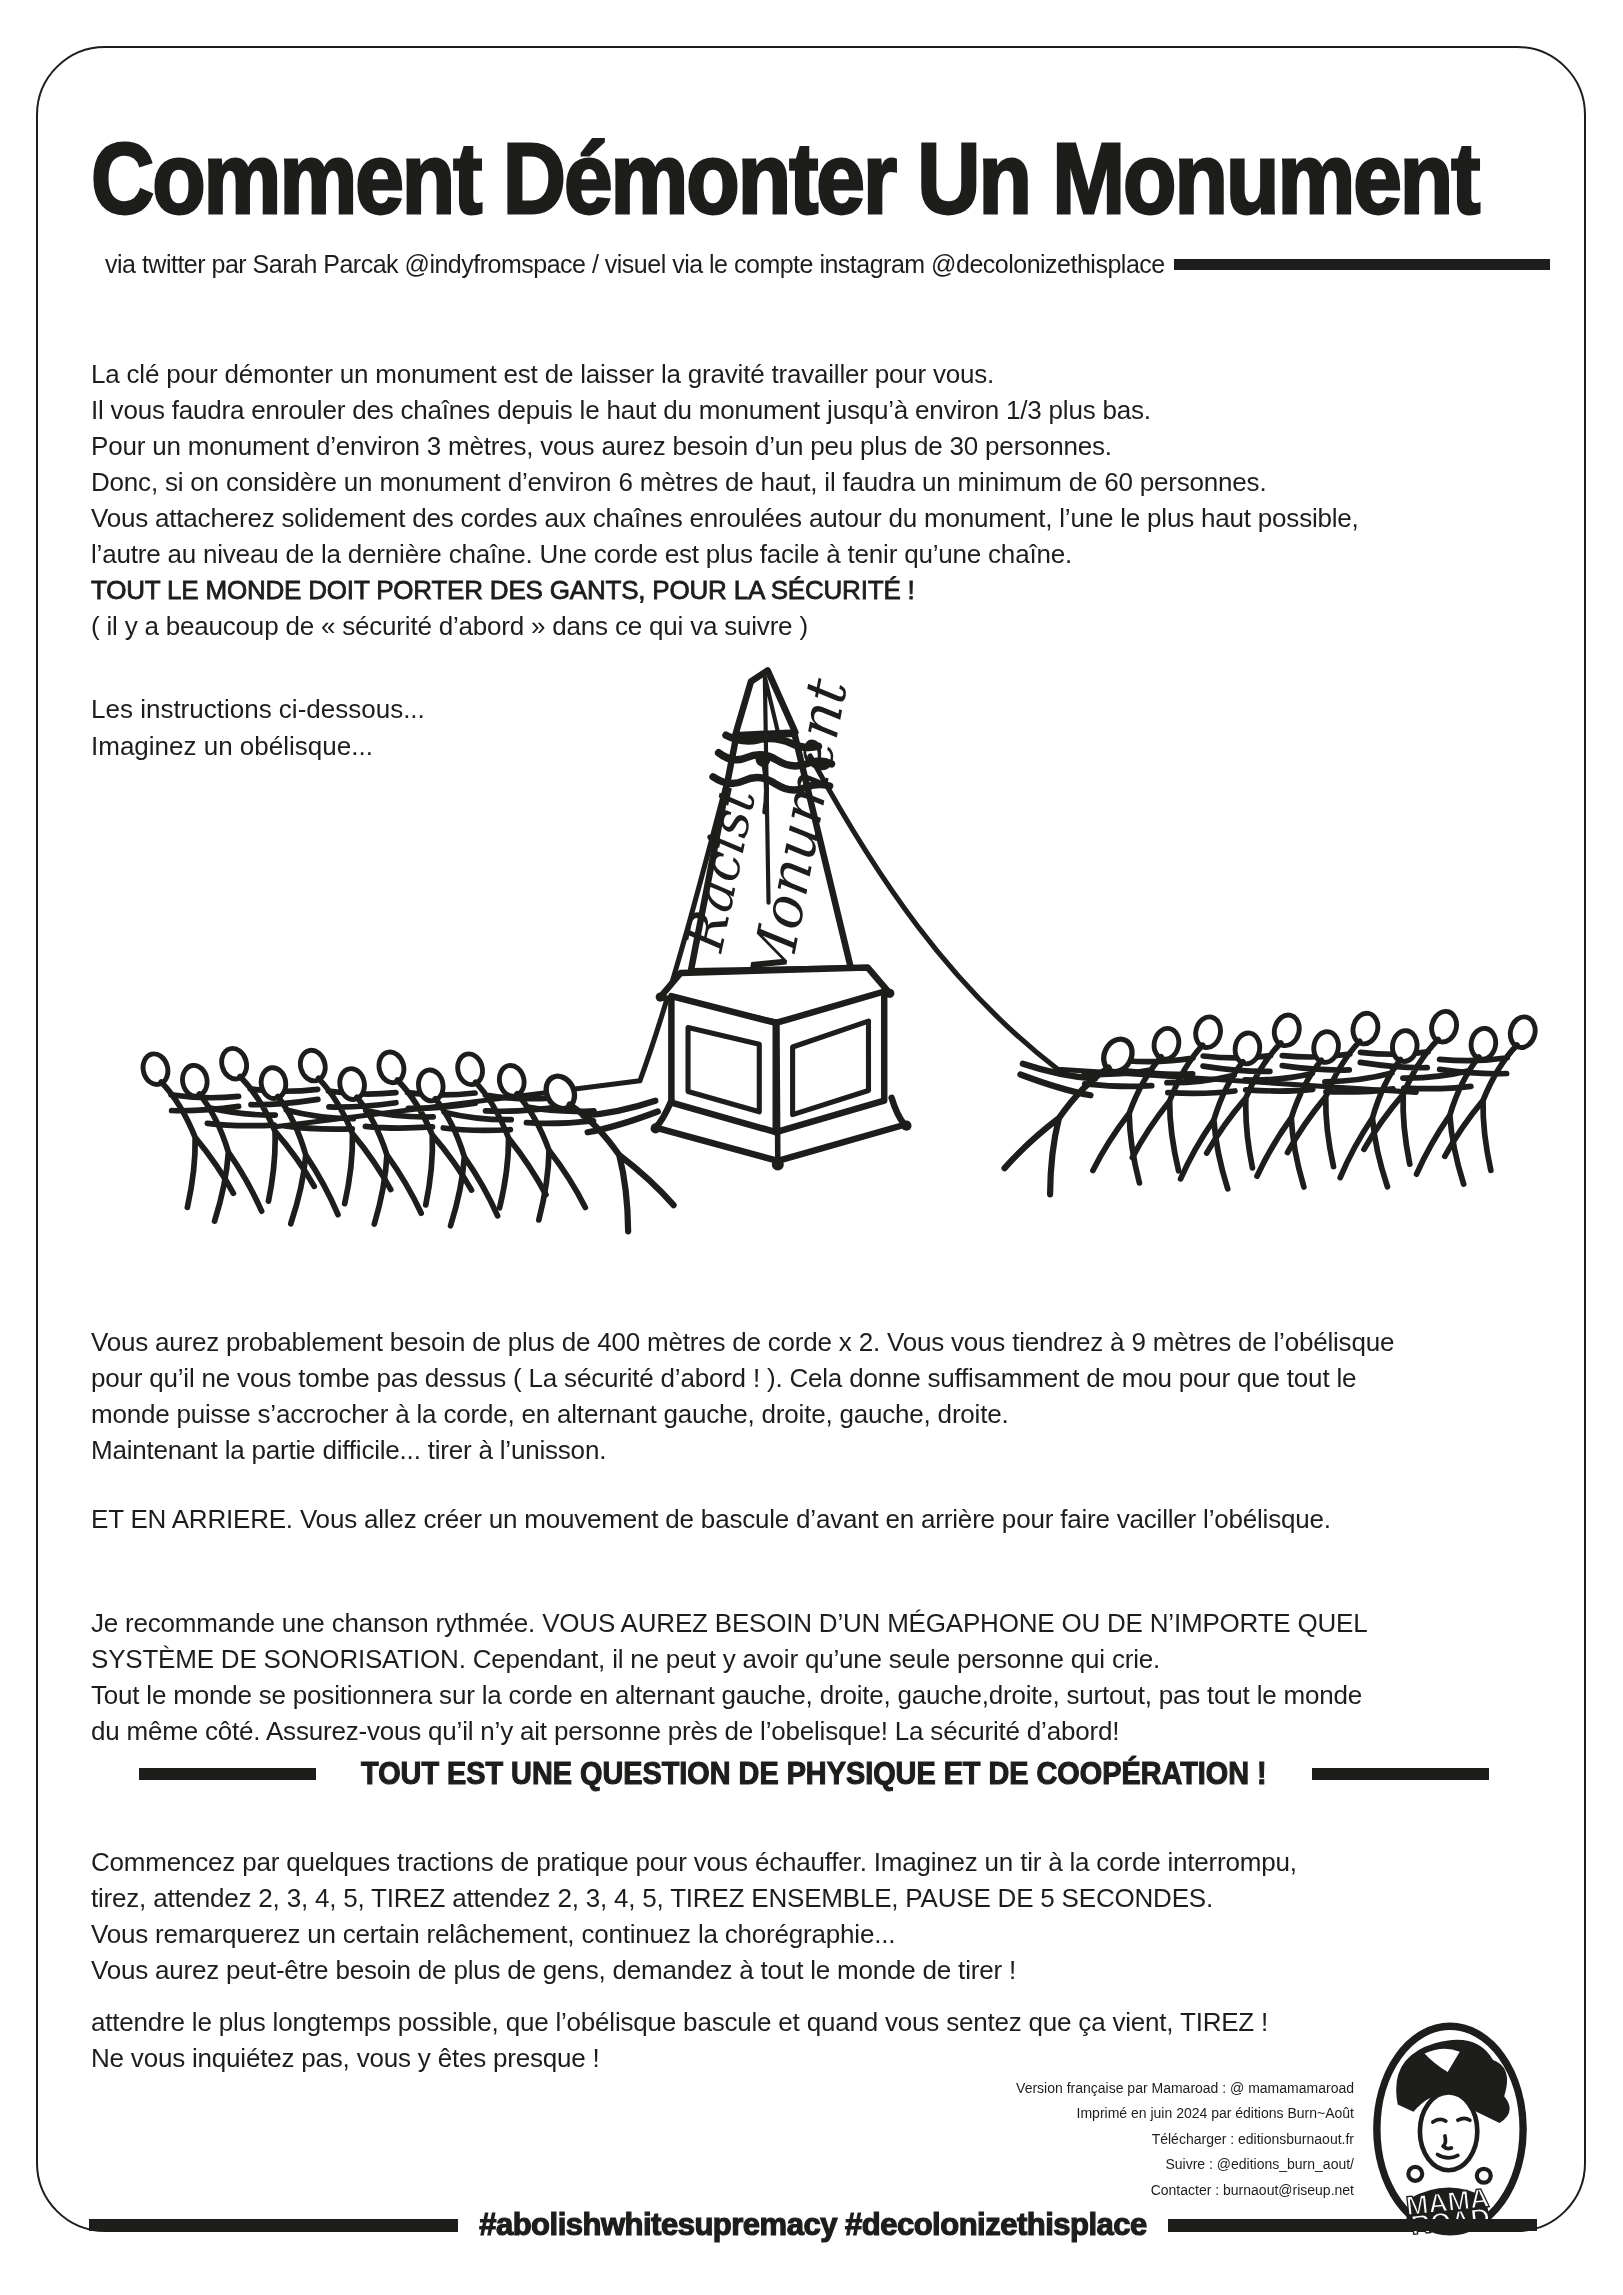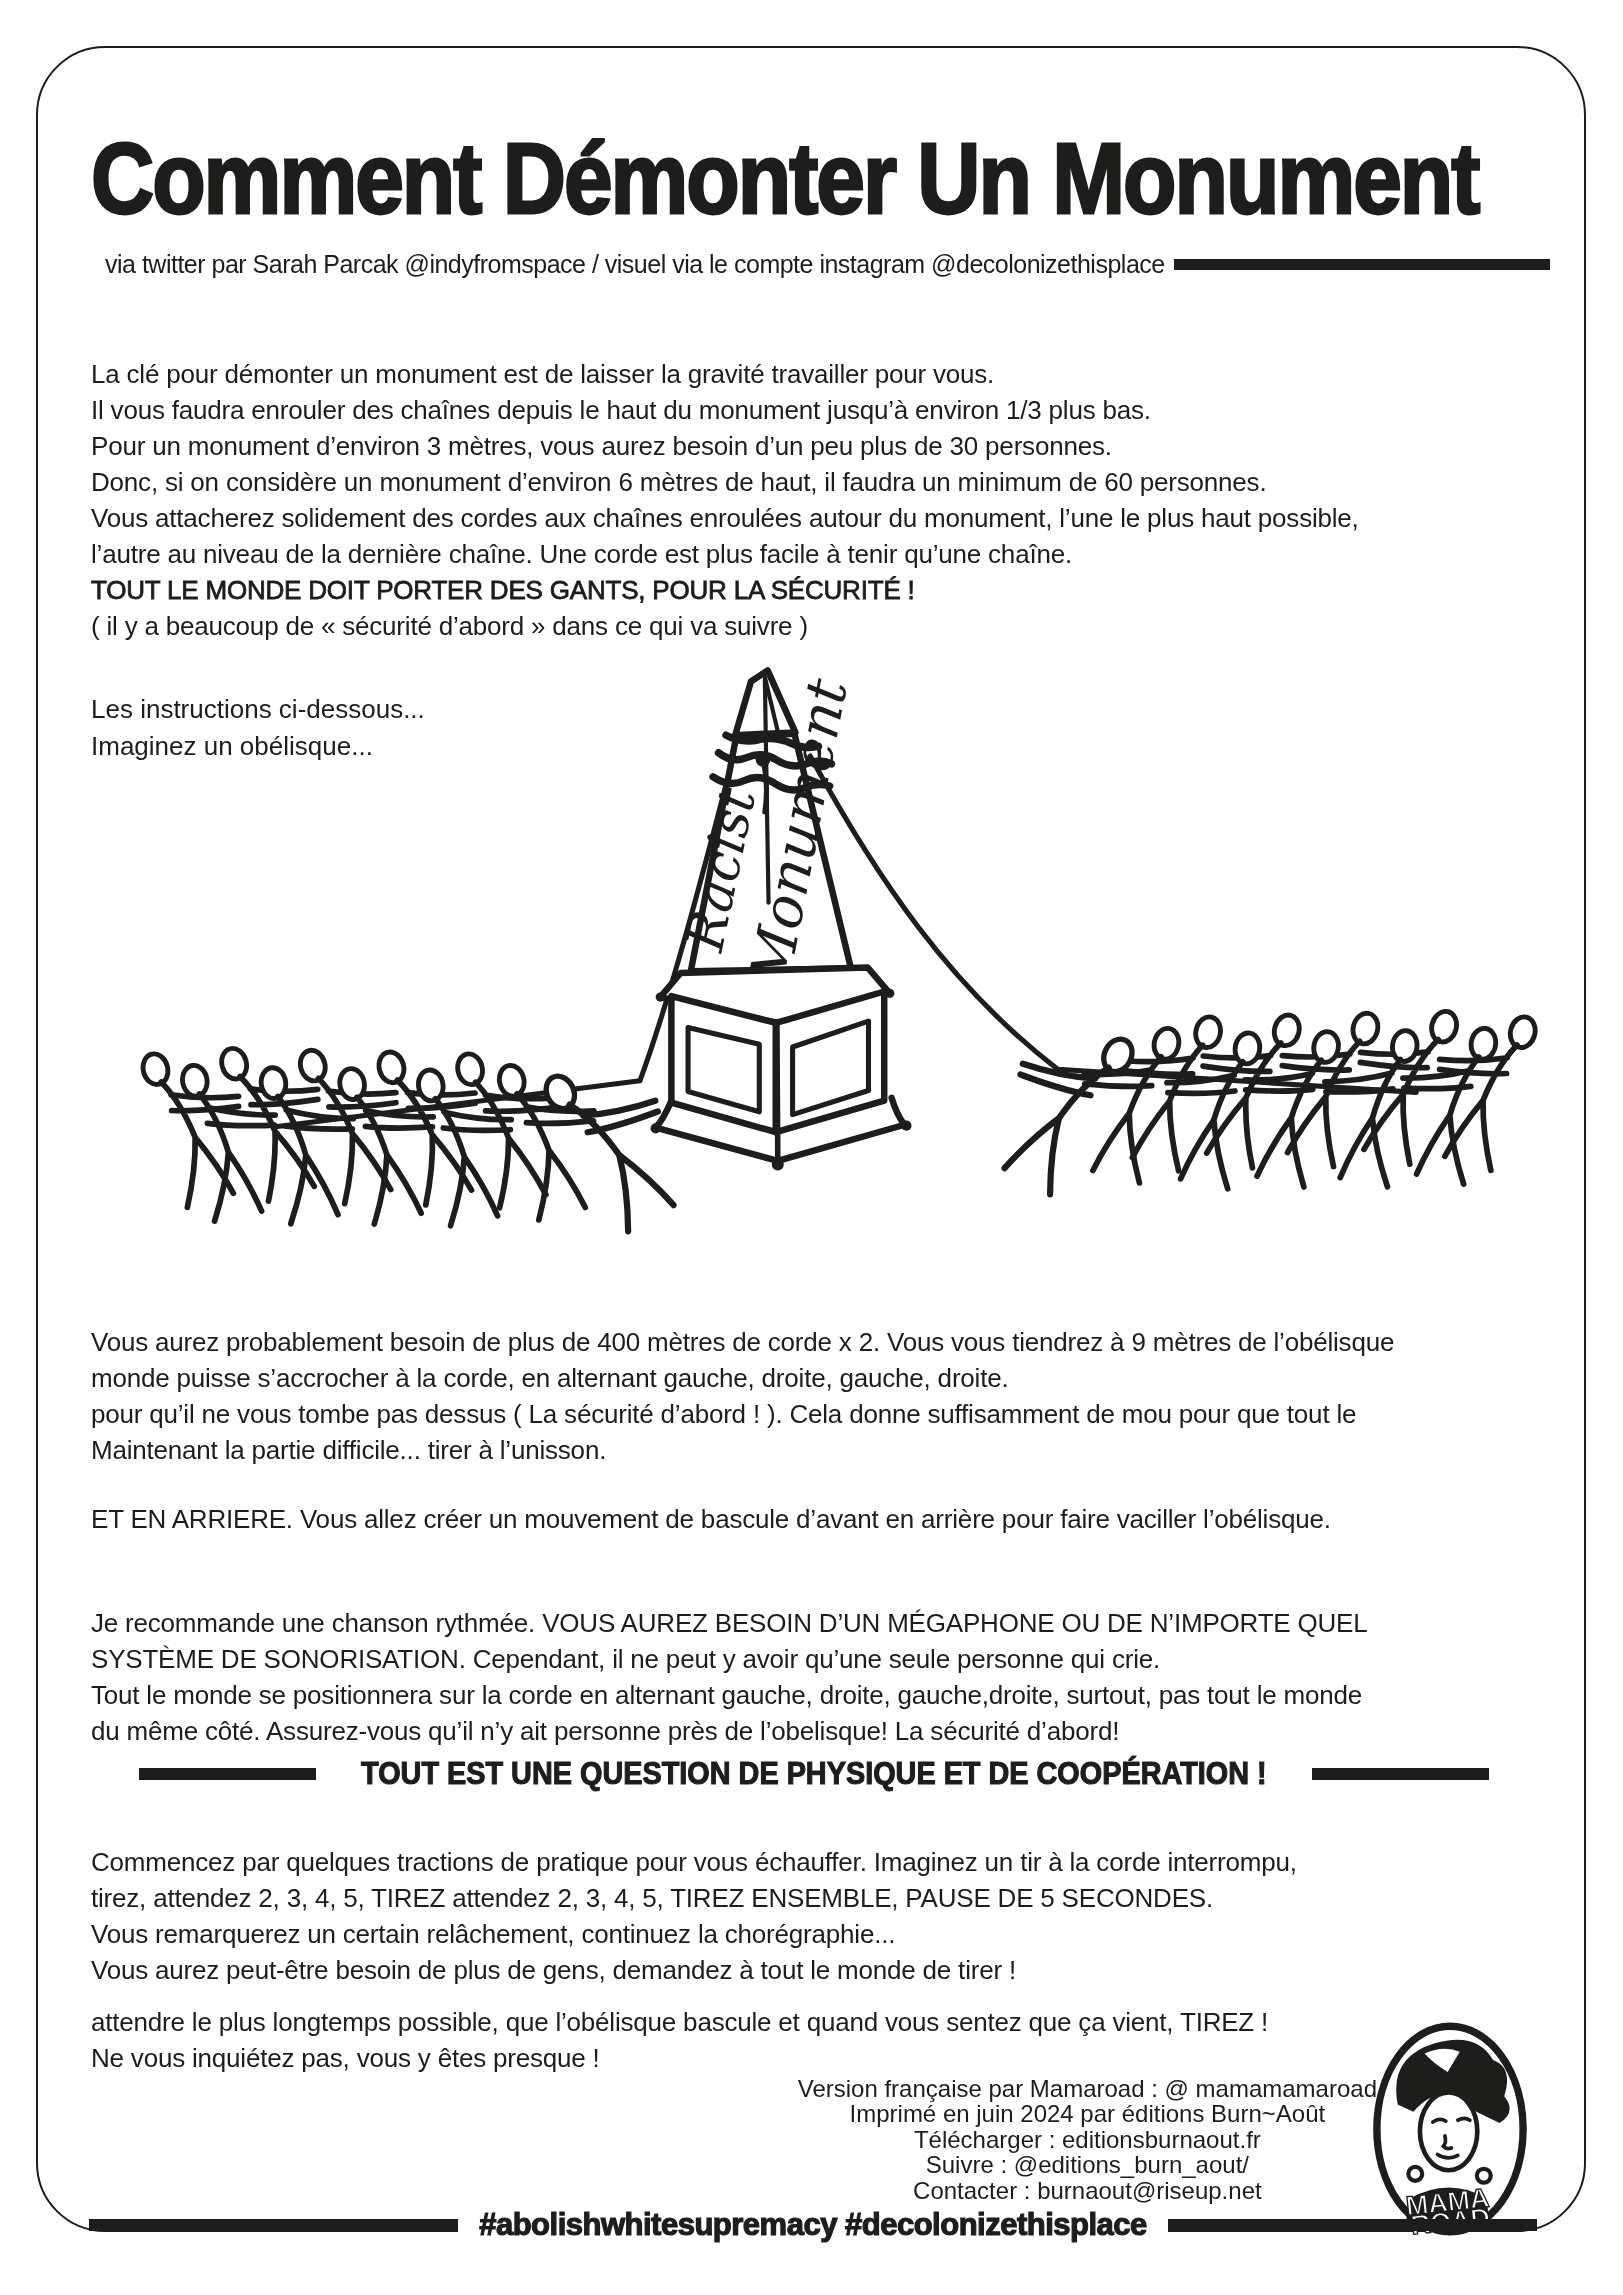--- a/index.html
+++ b/index.html
@@ -16,21 +16,21 @@
   .blk{position:absolute;left:91px;right:56px;font-size:26px;line-height:36px;
        letter-spacing:-0.2px;white-space:nowrap}
   .line{height:36px}
   .b{font-weight:normal;-webkit-text-stroke:0.8px #1d1d1b}
   .figwrap{position:absolute;left:56px;top:662px;width:1513px;height:597px}
   .figcap{position:absolute;left:91px;top:691px;font-size:26px;line-height:37px;white-space:nowrap}
   .divider{position:absolute;left:139px;right:134px;top:1756px;display:flex;align-items:center;gap:11px}
   .divider .rule{height:11.6px}
   .divtxt{font-size:31px;font-weight:bold;white-space:nowrap;-webkit-text-stroke:1.1px #1d1d1b;
           transform:scaleX(.93);transform-origin:center}
-  .credits{position:absolute;right:246px;top:2076px;text-align:center;font-size:24px;line-height:25.4px}
+  .credits{position:absolute;right:269px;top:2076px;text-align:right;font-size:14px;line-height:25.4px}
   .credits .cl{height:25.4px}
   .logo{position:absolute;left:1369px;top:2021px;width:162px;height:216px}
   .hashrow{position:absolute;left:89px;right:86px;top:2207px;display:flex;align-items:center}
   .hashrow .rule{height:12.5px}
   .hashtag{font-size:31px;font-weight:bold;white-space:nowrap;background:#ffffff;
            padding:0 21px;-webkit-text-stroke:1.2px #1d1d1b;letter-spacing:-0.5px}
   svg .ink{stroke:#1d1d1b;fill:none;stroke-linecap:round;stroke-linejoin:round}
   svg .fillw{fill:#ffffff;stroke:#1d1d1b;stroke-linejoin:round}
   .cursive{font-family:"DejaVu Serif","Liberation Serif",serif;font-style:italic;fill:#1d1d1b}
 </style>
@@ -134,22 +134,22 @@
         <use href="#puller" transform="translate(810 915) rotate(-9) scale(0.88)"></use>
         <use href="#puller" transform="translate(895 880) rotate(-13) scale(0.88)"></use>
         <use href="#puller" transform="translate(985 905) rotate(-12) scale(0.88)"></use>
         <use href="#puller" transform="translate(1090 930) rotate(-27) scale(0.96)"></use>
       </g>
     </svg>
   </div>
 
   <div class="blk" style="top:1324px">
     <div class="line">Vous aurez probablement besoin de plus de 400 mètres de corde x 2. Vous vous tiendrez à 9 mètres de l’obélisque</div>
+    <div class="line">pour qu’il ne vous tombe pas dessus ( La sécurité d’abord ! ). Cela donne suffisamment de mou pour que tout le</div>
     <div class="line">monde puisse s’accrocher à la corde, en alternant gauche, droite, gauche, droite.</div>
-    <div class="line">pour qu’il ne vous tombe pas dessus ( La sécurité d’abord ! ). Cela donne suffisamment de mou pour que tout le</div>
     <div class="line">Maintenant la partie difficile... tirer à l’unisson.</div>
   </div>
 
   <div class="blk" style="top:1501px">
     <div class="line">ET EN ARRIERE. Vous allez créer un mouvement de bascule d’avant en arrière pour faire vaciller l’obélisque.</div>
   </div>
 
   <div class="blk" style="top:1605px">
     <div class="line">Je recommande une chanson rythmée. VOUS AUREZ BESOIN D’UN MÉGAPHONE OU DE N’IMPORTE QUEL</div>
     <div class="line">SYSTÈME DE SONORISATION. Cependant, il ne peut y avoir qu’une seule personne qui crie.</div>

